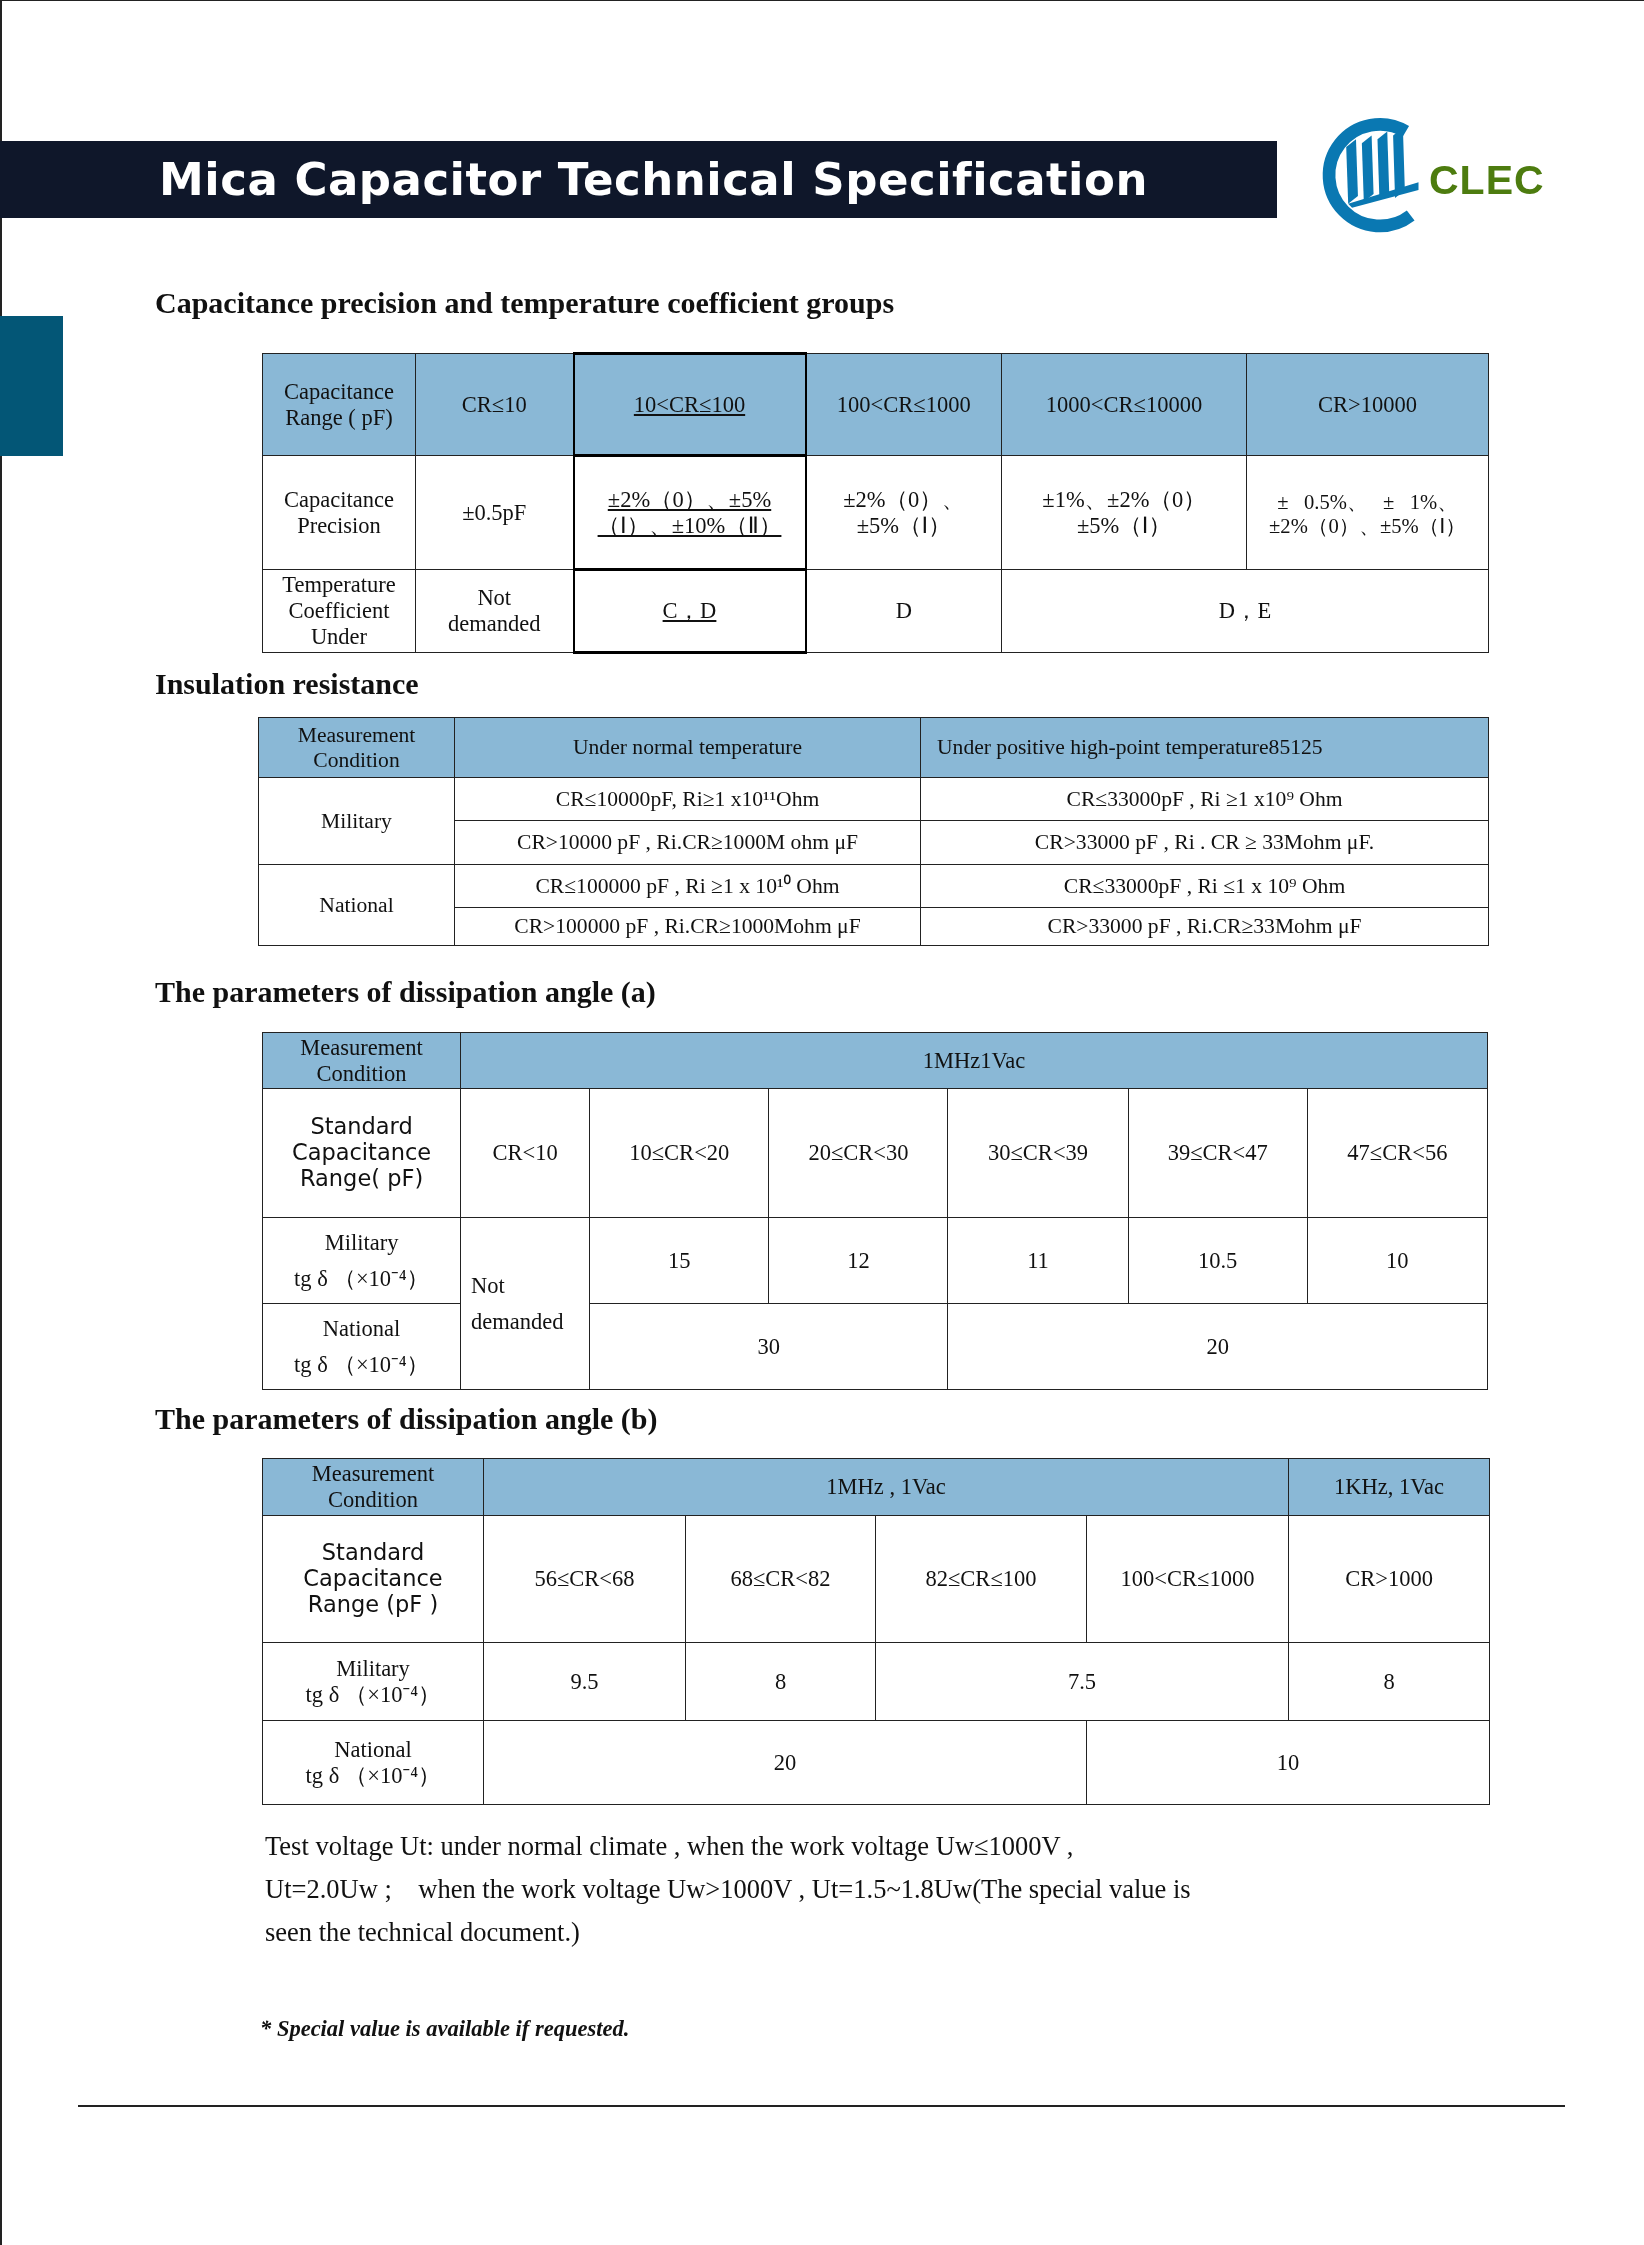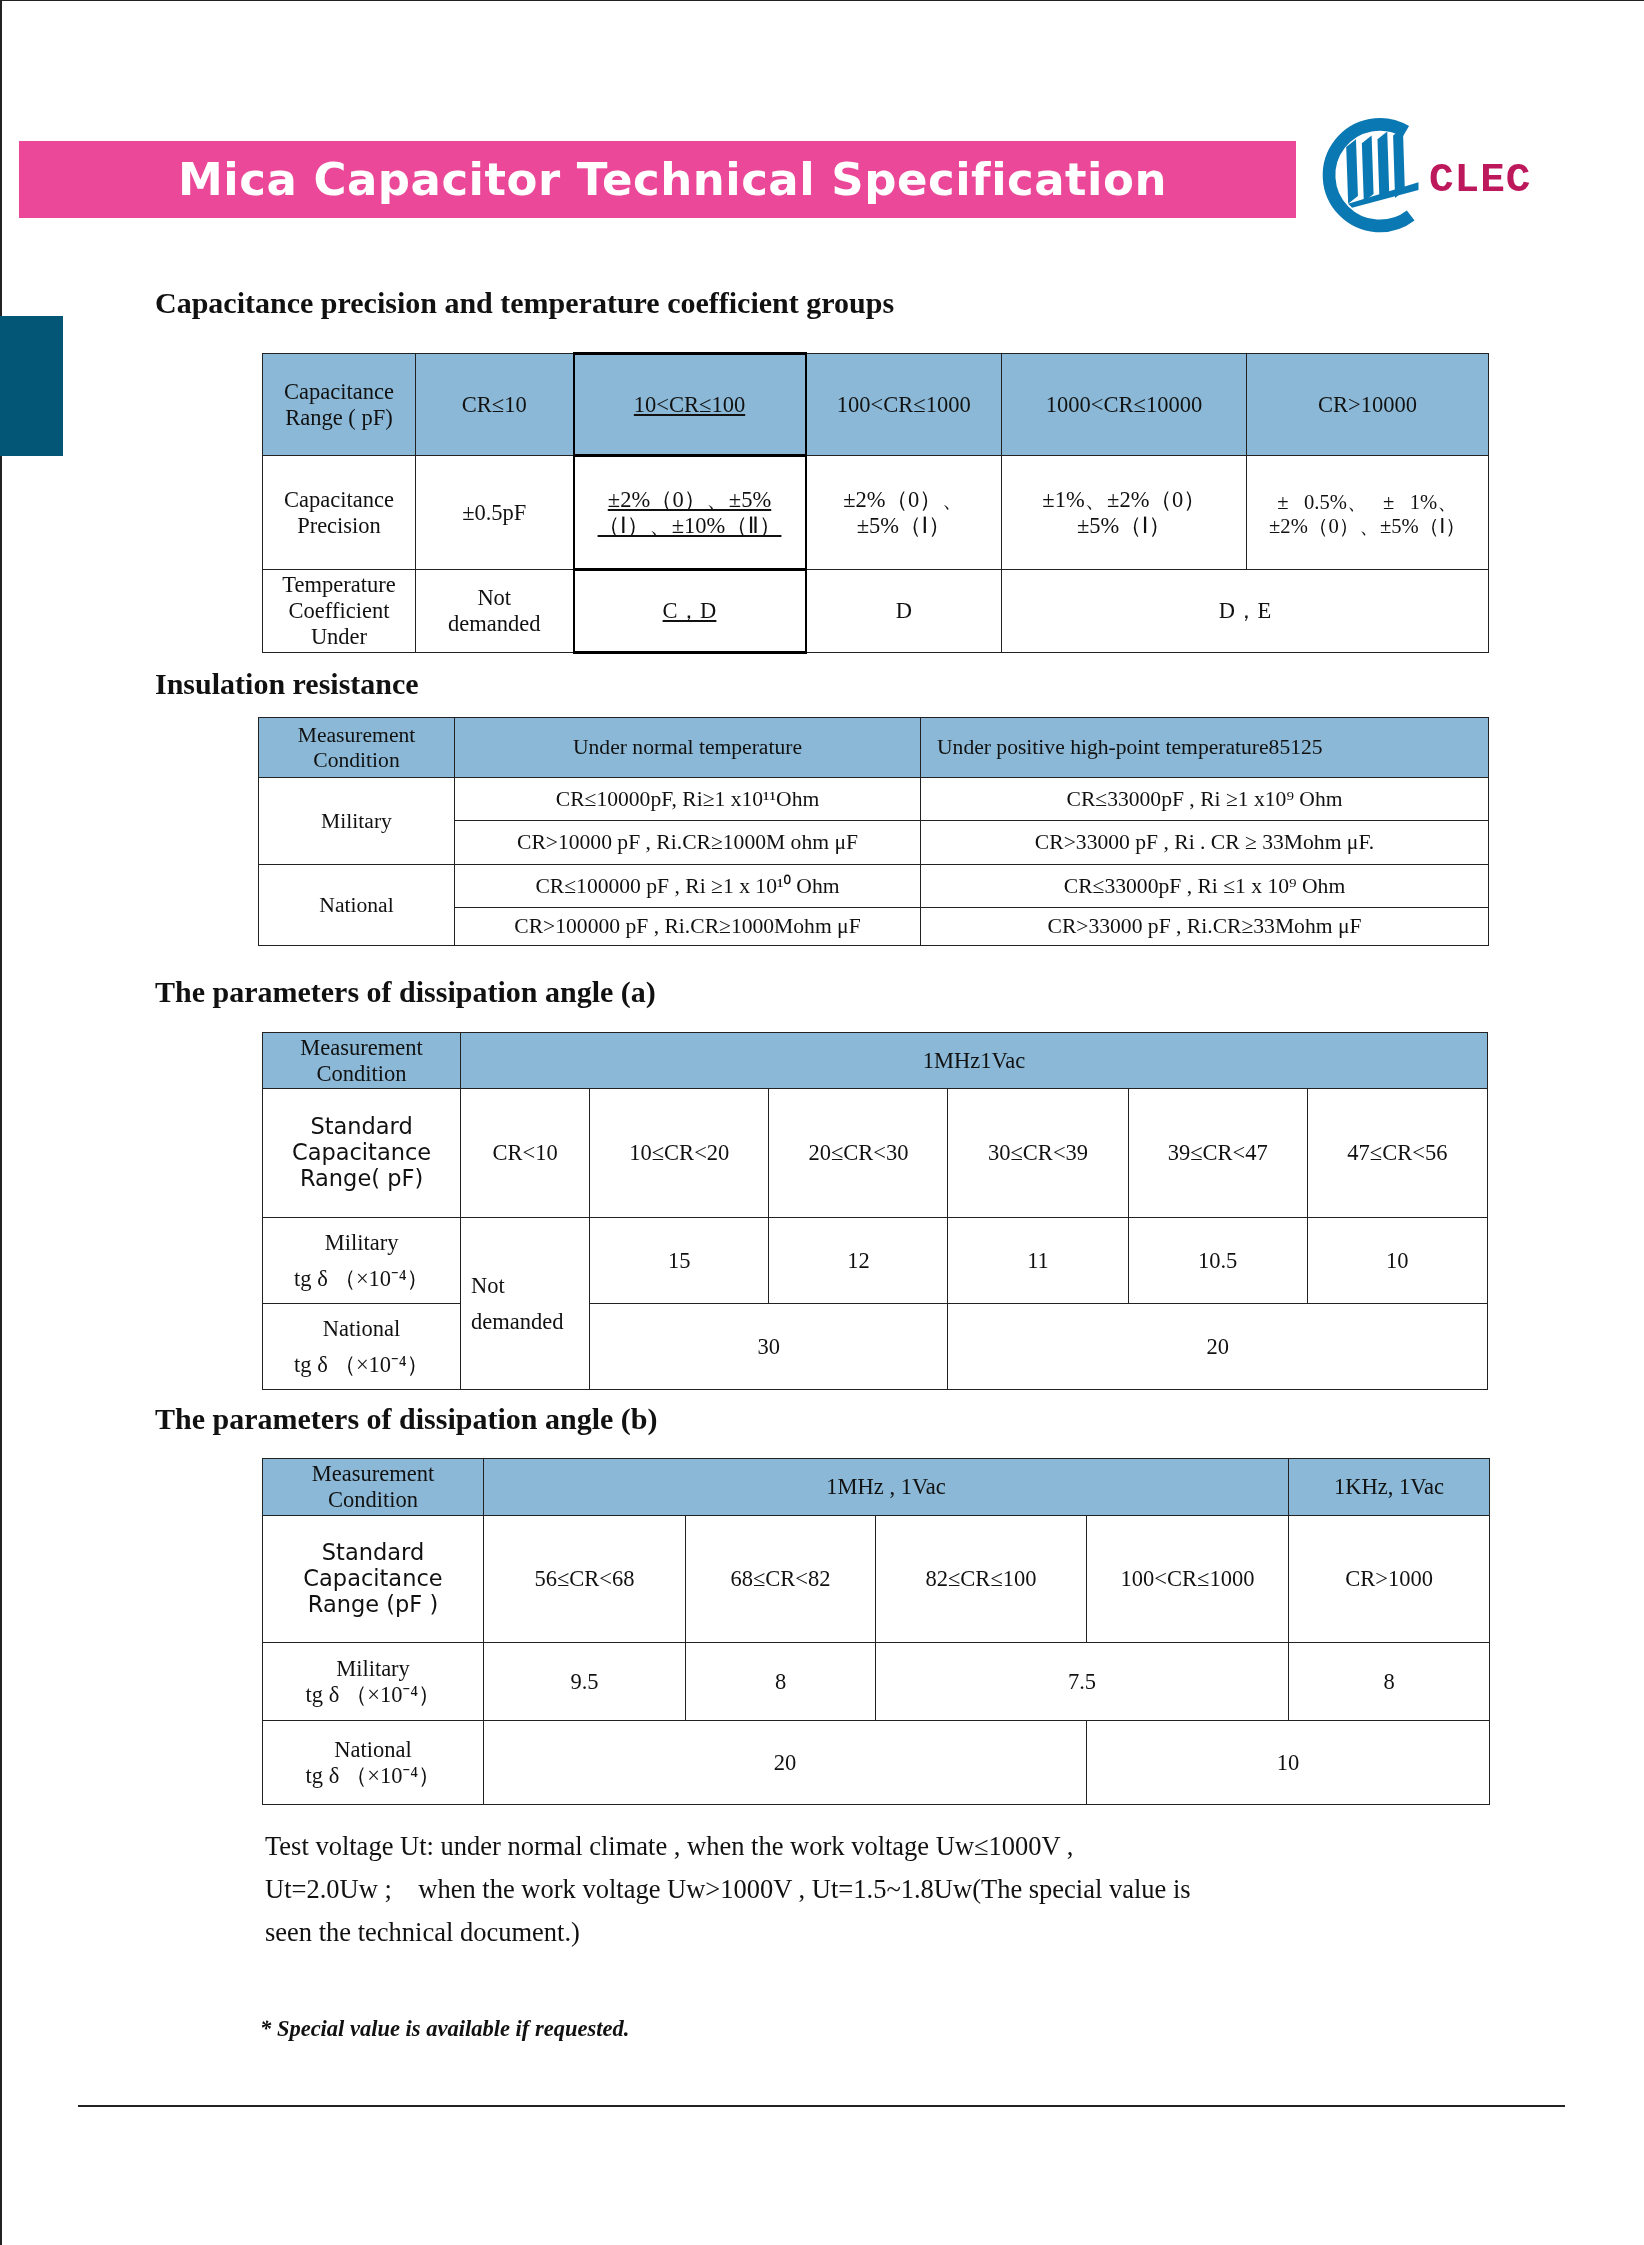--- a/index.html
+++ b/index.html
@@ -2,26 +2,26 @@
 <html><head>
 <meta charset="utf-8">
 <style>
   html, body { margin:0; padding:0; }
   body { width:1645px; height:2246px; position:relative; background:#ffffff; overflow:hidden;
          font-family: "Liberation Serif", "DejaVu Serif", serif; color:#111; }
   .frame-left { position:absolute; left:0; top:0; width:2px; height:2246px; background:#222; }
   .frame-top { position:absolute; left:0; top:0; width:1645px; height:1px; background:#222; }
   .frame-right { position:absolute; right:0; top:0; width:1px; height:2246px; background:#555; }
   .side-tab { position:absolute; left:0; top:316px; width:63px; height:140px; background:#035676; }
-  .title-bar { position:absolute; left:0; top:141px; width:1277px; height:77px; background:#ec4899;margin-left:19px; }
+  .title-bar { position:absolute; left:0; top:141px; width:1277px; height:77px; background:#0f172a; }
   .title-text { position:absolute; left:159px; top:0; line-height:77px; font-family:"DejaVu Sans","Liberation Sans",sans-serif;
                 font-weight:bold; font-size:45px; color:#fff; letter-spacing:0.5px; }
   .logo { position:absolute; left:1313px; top:110px; width:245px; height:127px; }
-  .logo-text { position:absolute; left:116px; top:47px; font-family:Liberation Mono, monospace; font-weight:bold;
-               font-size:41px; color:#be185d; letter-spacing:1px; }
+  .logo-text { position:absolute; left:116px; top:47px; font-family:Liberation Sans, sans-serif; font-weight:bold;
+               font-size:41px; color:#4d7c0f; letter-spacing:1px; }
   .section-title { position:absolute; left:155px; font-family:"Liberation Serif","DejaVu Serif",serif; font-weight:bold;
                    font-size:30px; color:#111; }
   table.spec { position:absolute; border-collapse:collapse; table-layout:fixed; font-family:"Liberation Serif",serif; font-size:22.5px; }
   table.spec td { border:1.5px solid #222; text-align:center; vertical-align:middle; padding:0 2px; line-height:1.15; }
   table.spec tr.head td { background:#8ab8d6; }
   .thick-top { border-top:3.9px solid #000 !important; }
   .thick-bottom { border-bottom:3.9px solid #000 !important; }
   .thick-left { border-left:2.5px solid #000 !important;text-decoration:underline; }
   .thick-right { border-right:2.5px solid #000 !important; }
   .sans-label { font-family:"DejaVu Sans","Liberation Sans",sans-serif; font-size:22.5px; line-height:2.0; }

